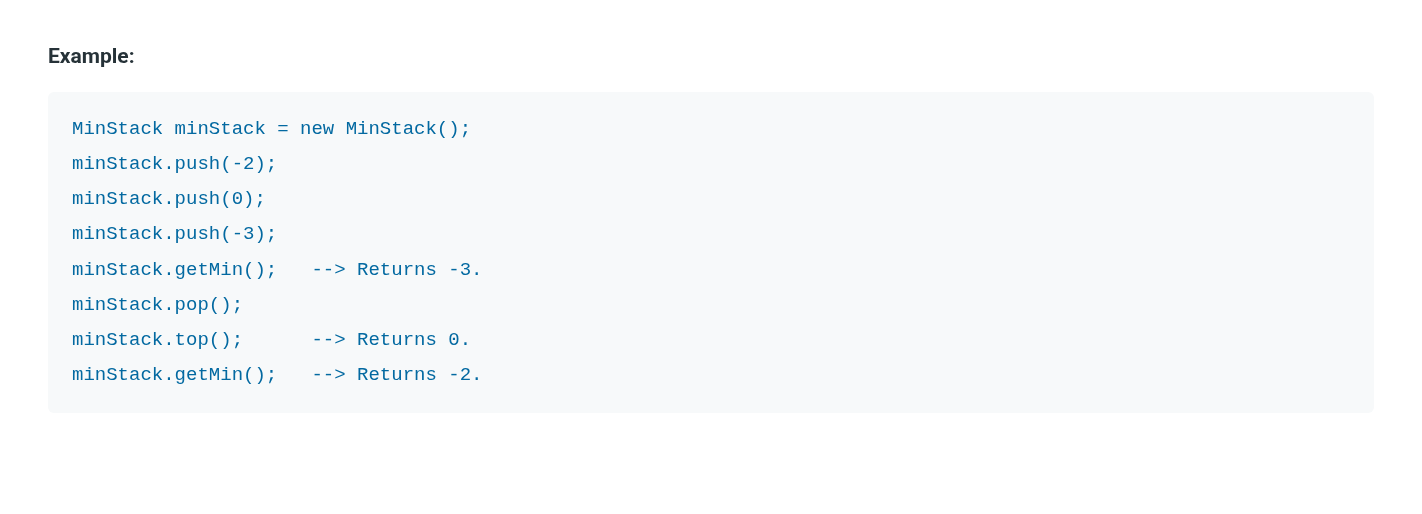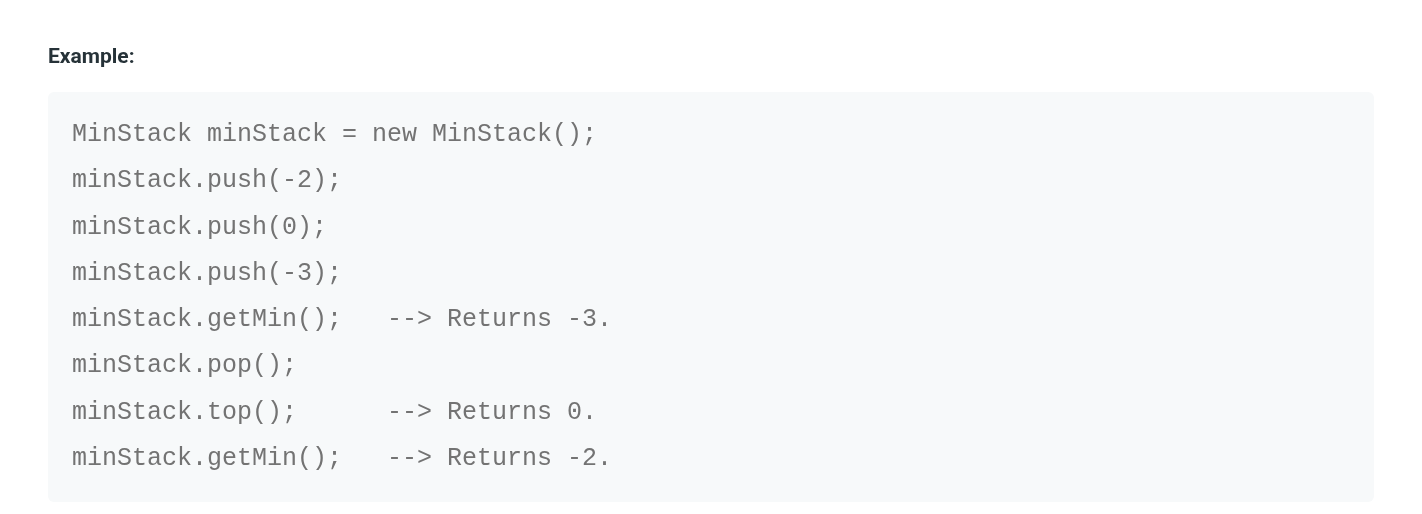--- a/index.html
+++ b/index.html
@@ -18,23 +18,23 @@
       font-weight: 700;
       font-size: 21px;
       color: #263238;
       margin-bottom: 24px;
     }
     .code-block {
       background: #f7f9fa;
       border-radius: 6px;
       padding: 20px 24px;
       font-family: "SFMono-Regular", Consolas, "Liberation Mono", Menlo, Courier, monospace;
-      font-size: 25px;
+      font-size: 19px;
       line-height: 1.85;
-      color: #737373;
+      color: #0369a1;
       white-space: pre;
       overflow-x: auto;
     }
   </style>
 </head>
 <body>
 
 <div class="heading">Example:</div>
 
 <div class="code-block">MinStack minStack = new MinStack();

